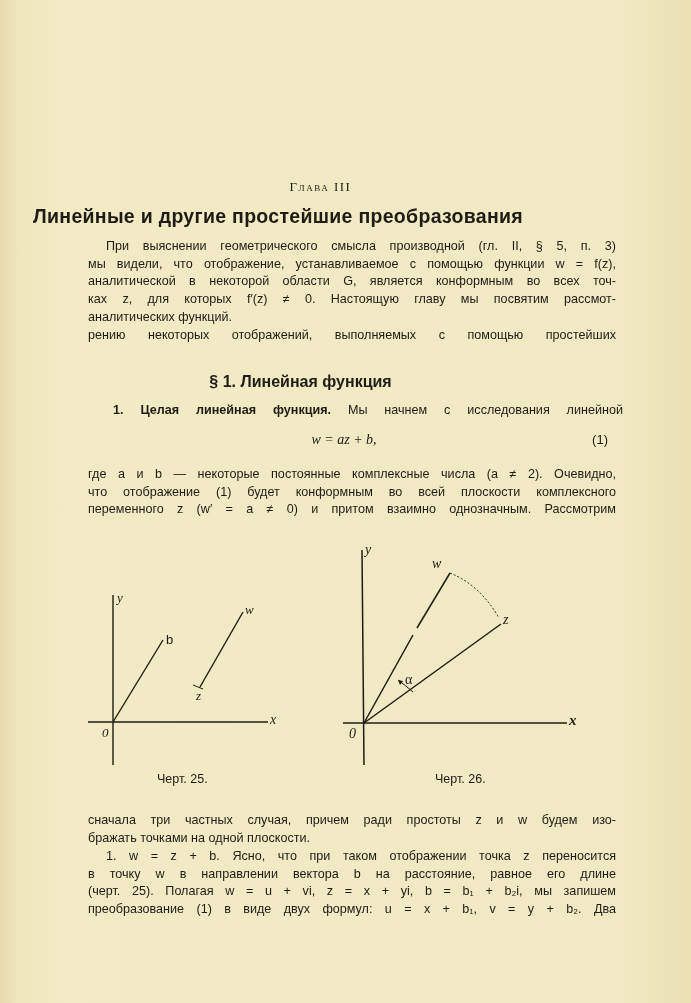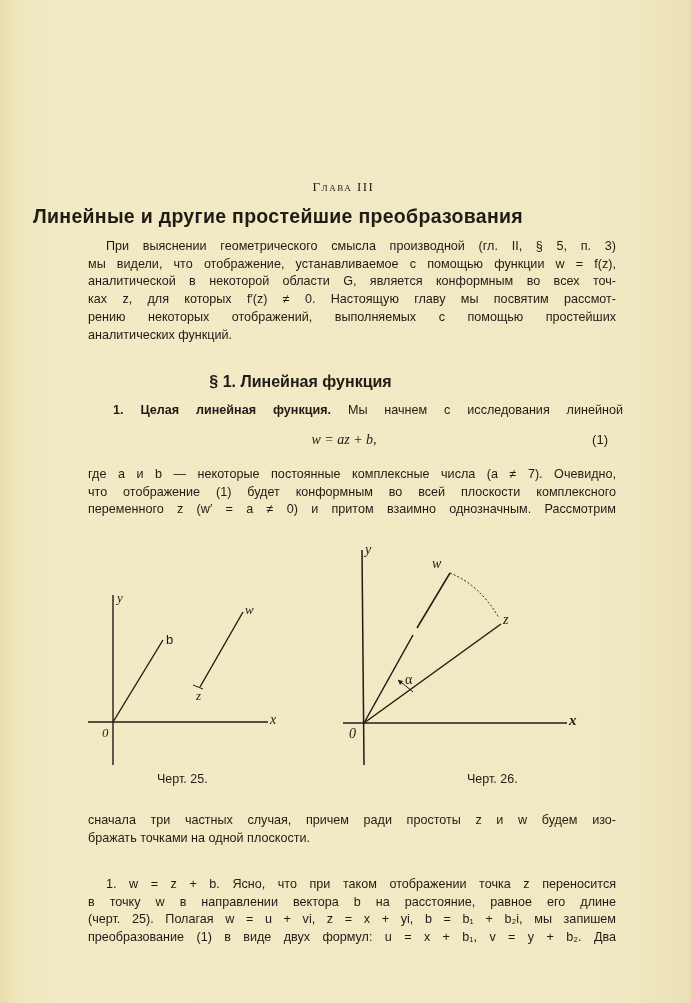--- a/index.html
+++ b/index.html
@@ -6,21 +6,21 @@
   body {
     width:691px; height:1003px; overflow:hidden;
     background: linear-gradient(90deg, #e9dcae 0px, #efe6bd 18px, #f1eac4 60px, #f0e9c3 620px, #ebe0b4 691px);
     font-family: "Liberation Serif", serif;
     color:#1f1c16;
     position:relative;
   }
   .page { position:absolute; left:0; top:0; width:691px; height:1003px; }
   .chapter-label {
     position:absolute; top:179px; left:0; width:641px; text-align:center;
-    font-size:13px; letter-spacing:1.5px; font-variant: small-caps; padding-left: 23px;
+    font-size:13px; letter-spacing:1.5px; font-variant: small-caps;
   }
   .chapter-title {
     position:absolute; top:205px; left:0; width:556px; text-align:center;
     font-family:"Liberation Sans", sans-serif; font-weight:bold; font-size:19.5px; letter-spacing:0.3px;
   }
   .para {
     position:absolute; left:88px; width:528px;
     font-family:"Liberation Sans", sans-serif; font-size:12.6px; line-height:17.7px;
     text-align:justify;
   }
@@ -51,37 +51,37 @@
 <div class="page">
 
   <div class="chapter-label">Глава III</div>
   <div class="chapter-title">Линейные и другие простейшие преобразования</div>
 
   <div class="para" style="top:238px;">
     <span class="ln indent">При выяснении геометрического смысла производной (гл. II, § 5, п. 3)</span>
     <span class="ln">мы видели, что отображение, устанавливаемое с помощью функции w = f(z),</span>
     <span class="ln">аналитической в некоторой области G, является конформным во всех точ-</span>
     <span class="ln">ках z, для которых f′(z) ≠ 0. Настоящую главу мы посвятим рассмот-</span>
+    <span class="ln last">аналитических функций.</span>
     <span class="ln">рению некоторых отображений, выполняемых с помощью простейших</span>
-    <span class="ln last">аналитических функций.</span>
   </div>
 
   <div class="section-title">§ 1. Линейная функция</div>
 
   <div class="para" style="top:402px;margin-left:7px;">
     <span class="ln indent"><span class="bold">1. Целая линейная функция.</span> <span>Мы начнем с исследования линейной</span></span>
   </div>
 
   <div class="equation">
     <div class="eq-body">w = az + b,</div>
     <div class="eq-num">(1)</div>
   </div>
 
   <div class="para" style="top:466px;">
-    <span class="ln">где a и b — некоторые постоянные комплексные числа (a ≠ 7). Очевидно,</span>
+    <span class="ln">где a и b — некоторые постоянные комплексные числа (a ≠ 2). Очевидно,</span>
     <span class="ln">что отображение (1) будет конформным во всей плоскости комплексного</span>
     <span class="ln">переменного z (w′ = a ≠ 0) и притом взаимно однозначным. Рассмотрим</span>
   </div>
 
   <div class="fig" style="left:88px; top:585px;">
     <svg width="200" height="190" viewBox="0 0 200 190">
       <line x1="25" y1="10" x2="25" y2="180" stroke="#1f1c16" stroke-width="1.4"></line>
       <line x1="0" y1="137" x2="180" y2="137" stroke="#1f1c16" stroke-width="1.4"></line>
       <line x1="25" y1="137" x2="75" y2="55" stroke="#1f1c16" stroke-width="1.4"></line>
       <line x1="112" y1="102" x2="155" y2="27" stroke="#1f1c16" stroke-width="1.4"></line>
@@ -107,27 +107,27 @@
       <path d="M78 152 Q70 145 63 140" fill="none" stroke="#1f1c16" stroke-width="1"></path>
       <path d="M63 140 l2 5 l3 -4 z" fill="#1f1c16"></path>
     </svg>
     <span class="lbl" style="position:absolute;left:30px;top:2px;font-size:14px;">y</span>
     <span class="lbl" style="position:absolute;left:234px;top:172px;font-size:15px;font-weight:bold;">x</span>
     <span class="lbl" style="position:absolute;left:14px;top:186px;font-size:14px;">0</span>
     <span class="lbl" style="position:absolute;left:97px;top:16px;font-size:14px;">w</span>
     <span class="lbl" style="position:absolute;left:168px;top:72px;font-size:14px;">z</span>
     <span class="lbl" style="position:absolute;left:70px;top:132px;font-size:14px;font-style:normal;">α</span>
   </div>
-  <div class="caption" style="left:435px; top:772px;margin-left:32px;">Черт. 26.</div>
+  <div class="caption" style="left:435px; top:772px;">Черт. 26.</div>
 
   <div class="para" style="top:812px;">
     <span class="ln">сначала три частных случая, причем ради простоты z и w будем изо-</span>
     <span class="ln last">бражать точками на одной плоскости.</span>
   </div>
 
-  <div class="para" style="top:848px;margin-top:28px;">
+  <div class="para" style="top:848px;">
     <span class="ln indent">1. w = z + b. Ясно, что при таком отображении точка z переносится</span>
     <span class="ln">в точку w в направлении вектора b на расстояние, равное его длине</span>
     <span class="ln">(черт. 25). Полагая w = u + vi, z = x + yi, b = b₁ + b₂i, мы запишем</span>
     <span class="ln">преобразование (1) в виде двух формул: u = x + b₁, v = y + b₂. Два</span>
   </div>
 
 </div>
 
 </body></html>

